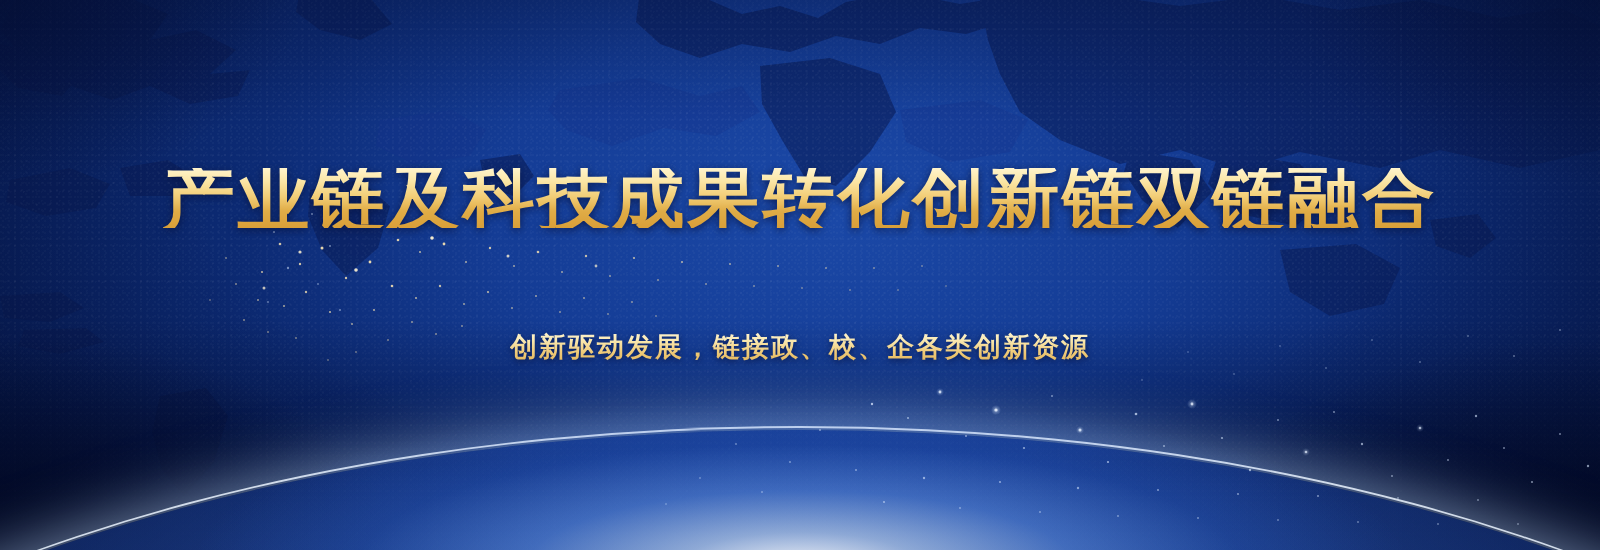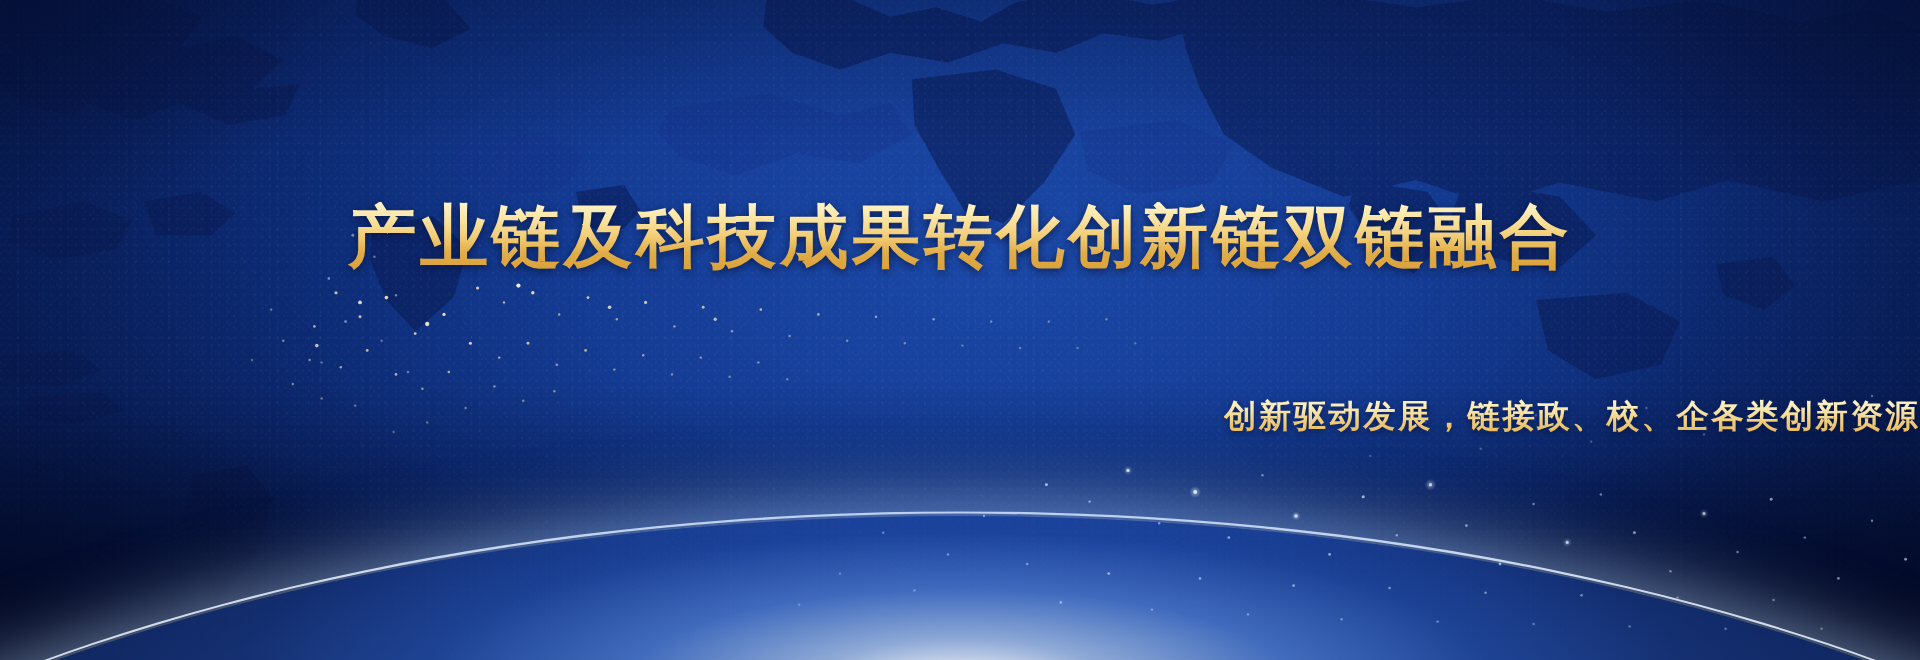--- a/index.html
+++ b/index.html
@@ -112,38 +112,38 @@
   
   .text-block {
     position: absolute;
     left: 0; right: 0;
     text-align: center;
     pointer-events: none;
   }
   .title-wrap { top: 168px; }
   .title {
     display: inline-block;
-    font-size: 57px;
+    font-size: 72px;
     line-height: 60px;
     font-weight: bold;
     letter-spacing: 3px;
     white-space: nowrap;
     background: linear-gradient(to bottom,
         #fff4cd 0%,
         #fbe6a6 22%,
         #f2cd76 48%,
         #e0ac46 72%,
         #d99f38 100%);
     -webkit-background-clip: text;
     background-clip: text;
     color: transparent;
     -webkit-text-fill-color: transparent;
     filter: drop-shadow(0 2px 4px rgba(4,16,60,0.75));
   }
-  .subtitle-wrap { top: 330px; text-align: right; }
+  .subtitle-wrap { top: 330px; }
   .subtitle {
     display: inline-block;
     font-size: 27px;
     line-height: 34px;
     font-weight: bold;
     letter-spacing: 2px;
     white-space: nowrap;
     background: linear-gradient(to bottom,
         #fff6d6 0%,
         #fae9b2 30%,

